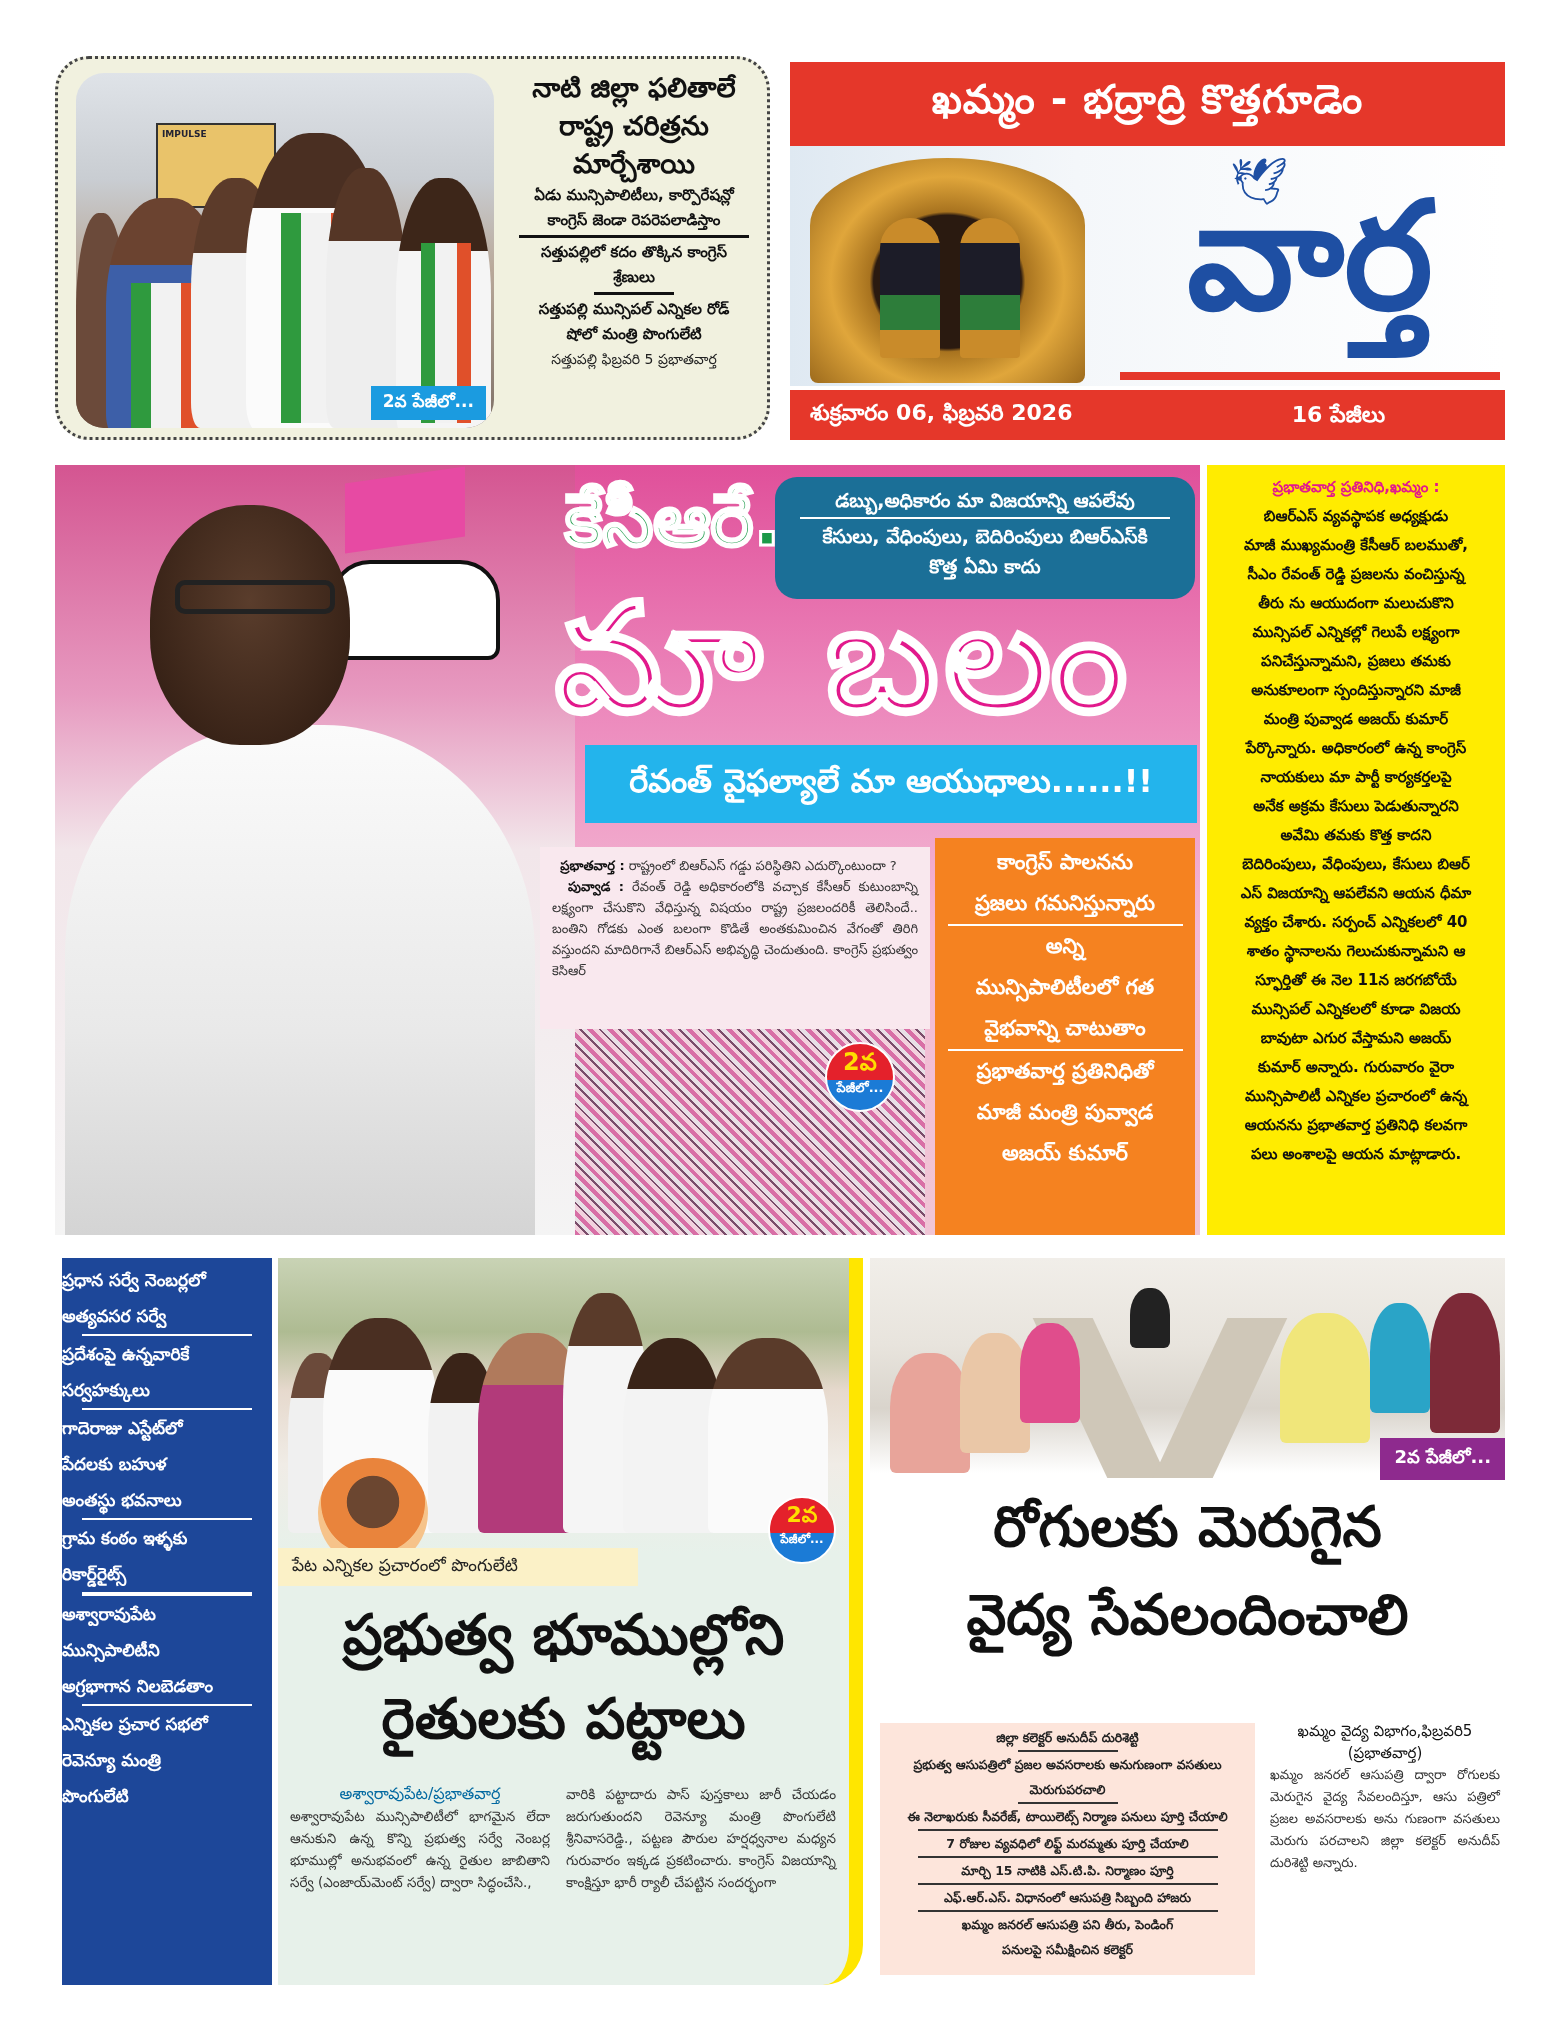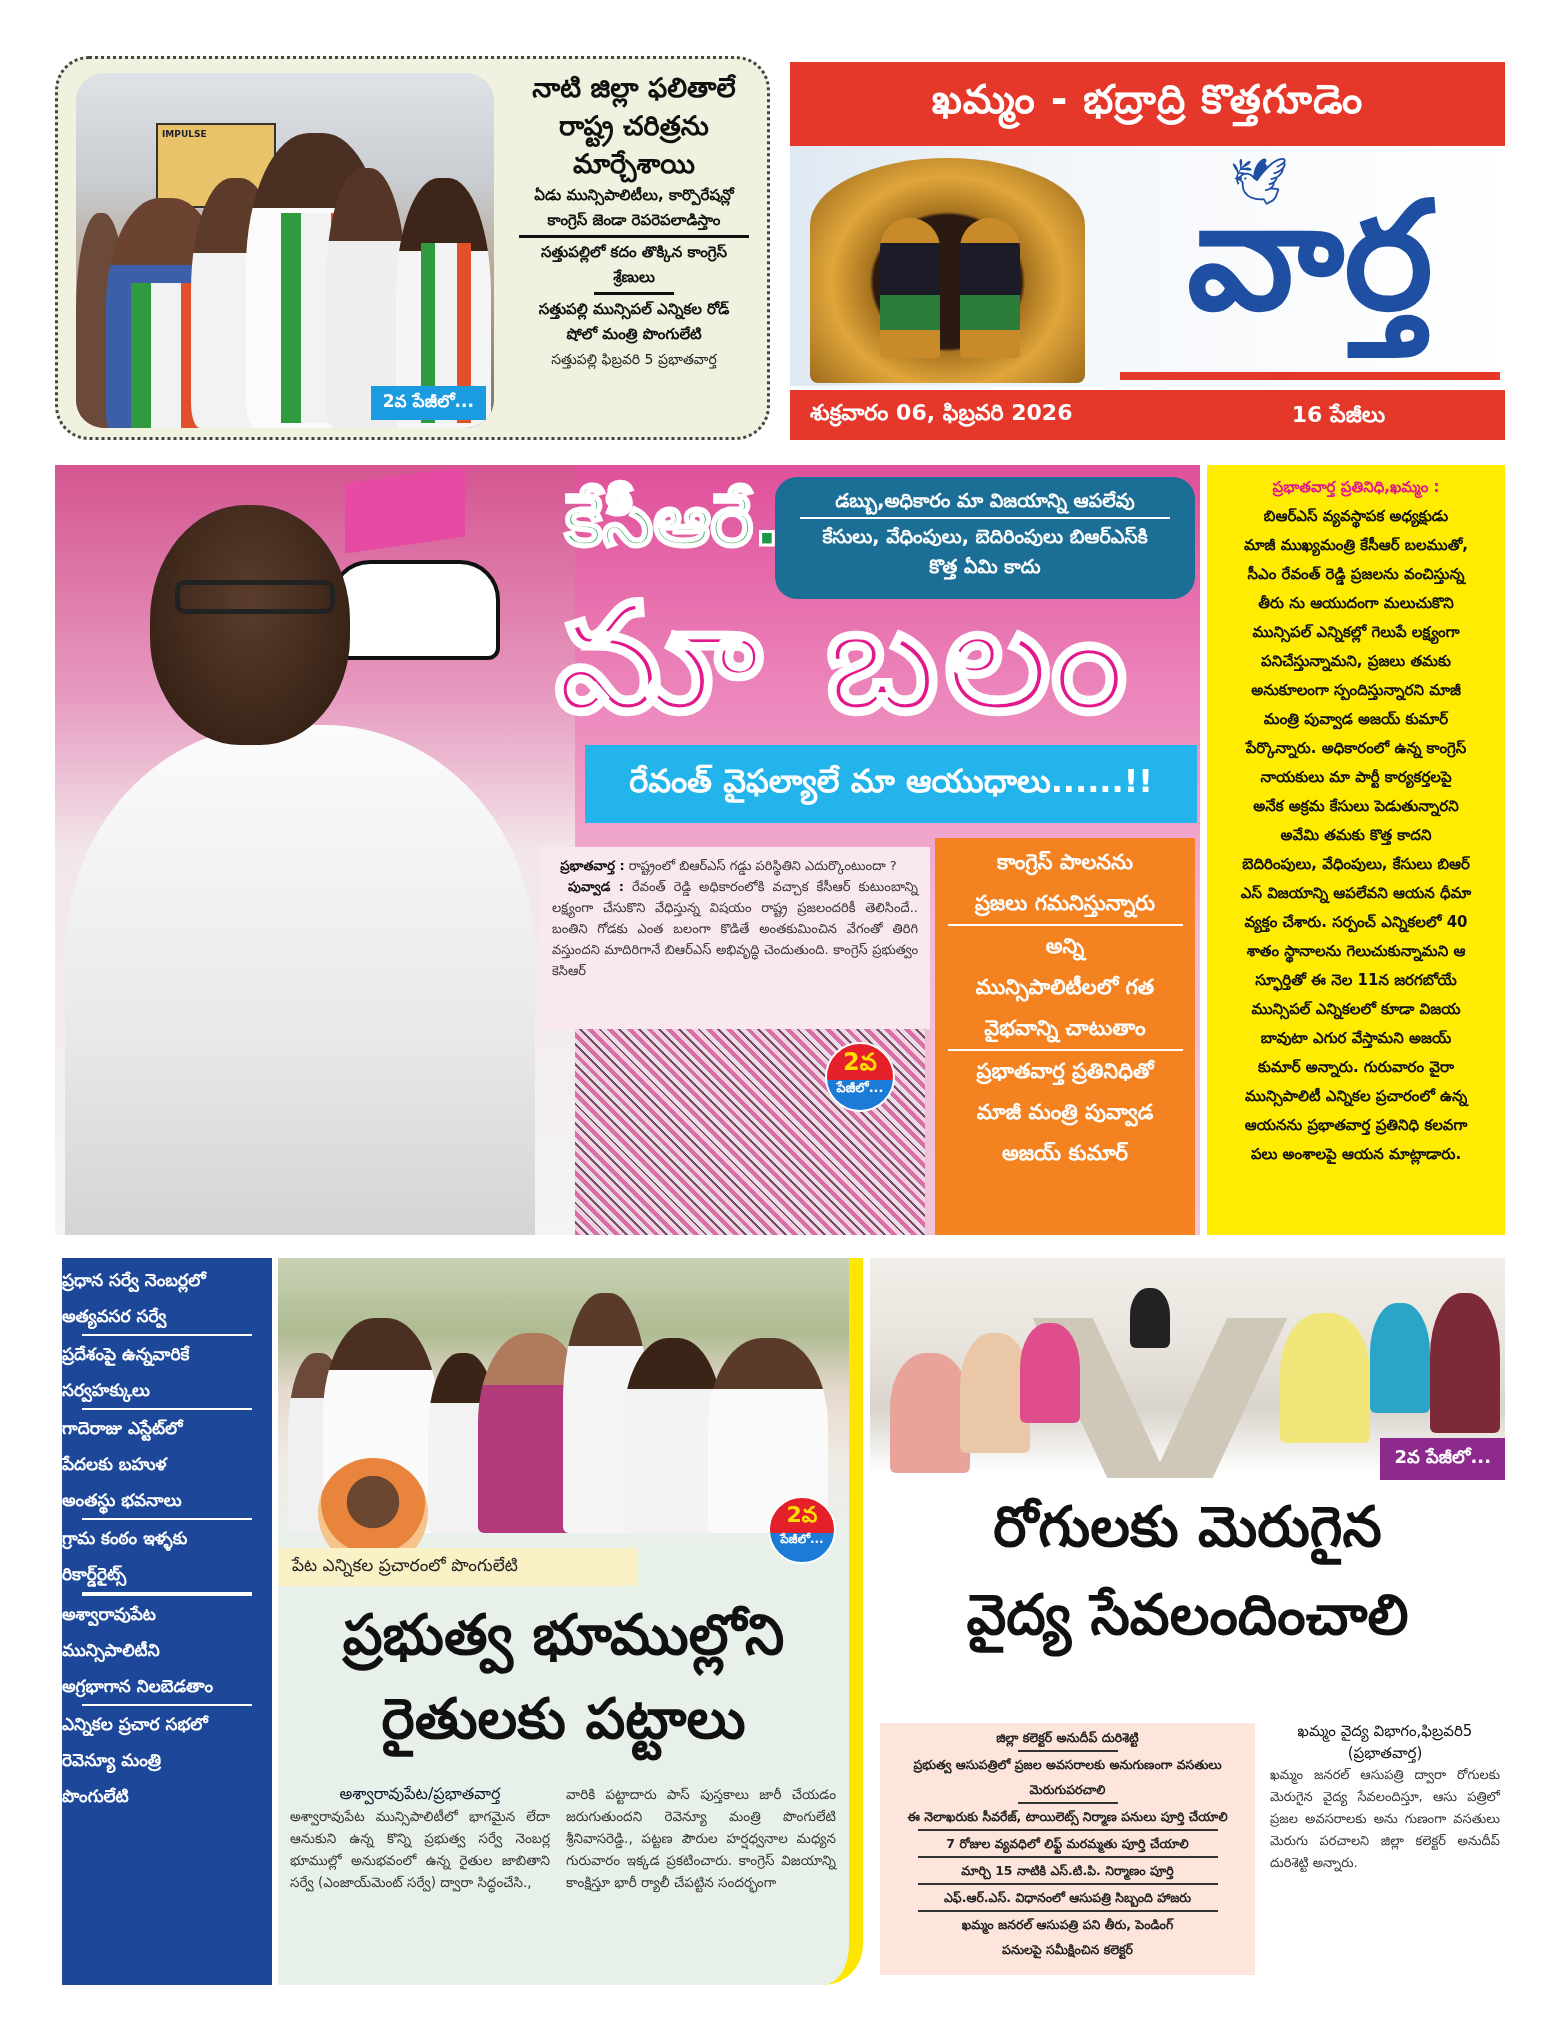--- a/index.html
+++ b/index.html
@@ -162,21 +162,21 @@
       left: 490px; top: 238px; width: 68px; height: 68px; border-radius: 50%; overflow: hidden;
       background: linear-gradient(180deg,#e4212b 0 55%,#1b7bd6 55%); color: #fff; text-align: center;
       font-size: 12px; font-weight: bold; border: 2px solid #fff;
     }
     #mid-badge .big { color: #ffde00; font-size: 22px; line-height: 34px; }
     #mid-headline {
       left: 0; top: 335px; width: 571px; text-align: center; font-size: 56px; font-weight: bold;
       line-height: 84px; color: #111;
     }
     #mid-body-left { left: 12px; top: 525px; width: 260px; font-size: 13.5px; line-height: 22px; color: #333; text-align: justify; }
-    #mid-body-left .dateline { text-align: center; font-size: 16px; color: #0f172a; }
+    #mid-body-left .dateline { text-align: center; font-size: 16px; color: #0369a1; }
     #mid-body-right { left: 288px; top: 525px; width: 270px; font-size: 13.5px; line-height: 22px; color: #333; text-align: justify; }
 
     
     #right-story { left: 870px; top: 1258px; width: 635px; height: 727px; background: #ffffff; overflow: hidden; }
     #right-photo {
       left: 0; top: 0; width: 635px; height: 215px;
       background: linear-gradient(180deg,#f1eee9 0%,#e8e4dd 40%,#d9d4cc 70%,#ffffff 100%);
     }
     .table-strip { position: absolute; background: #cfc7b8; }
     #right-badge {

